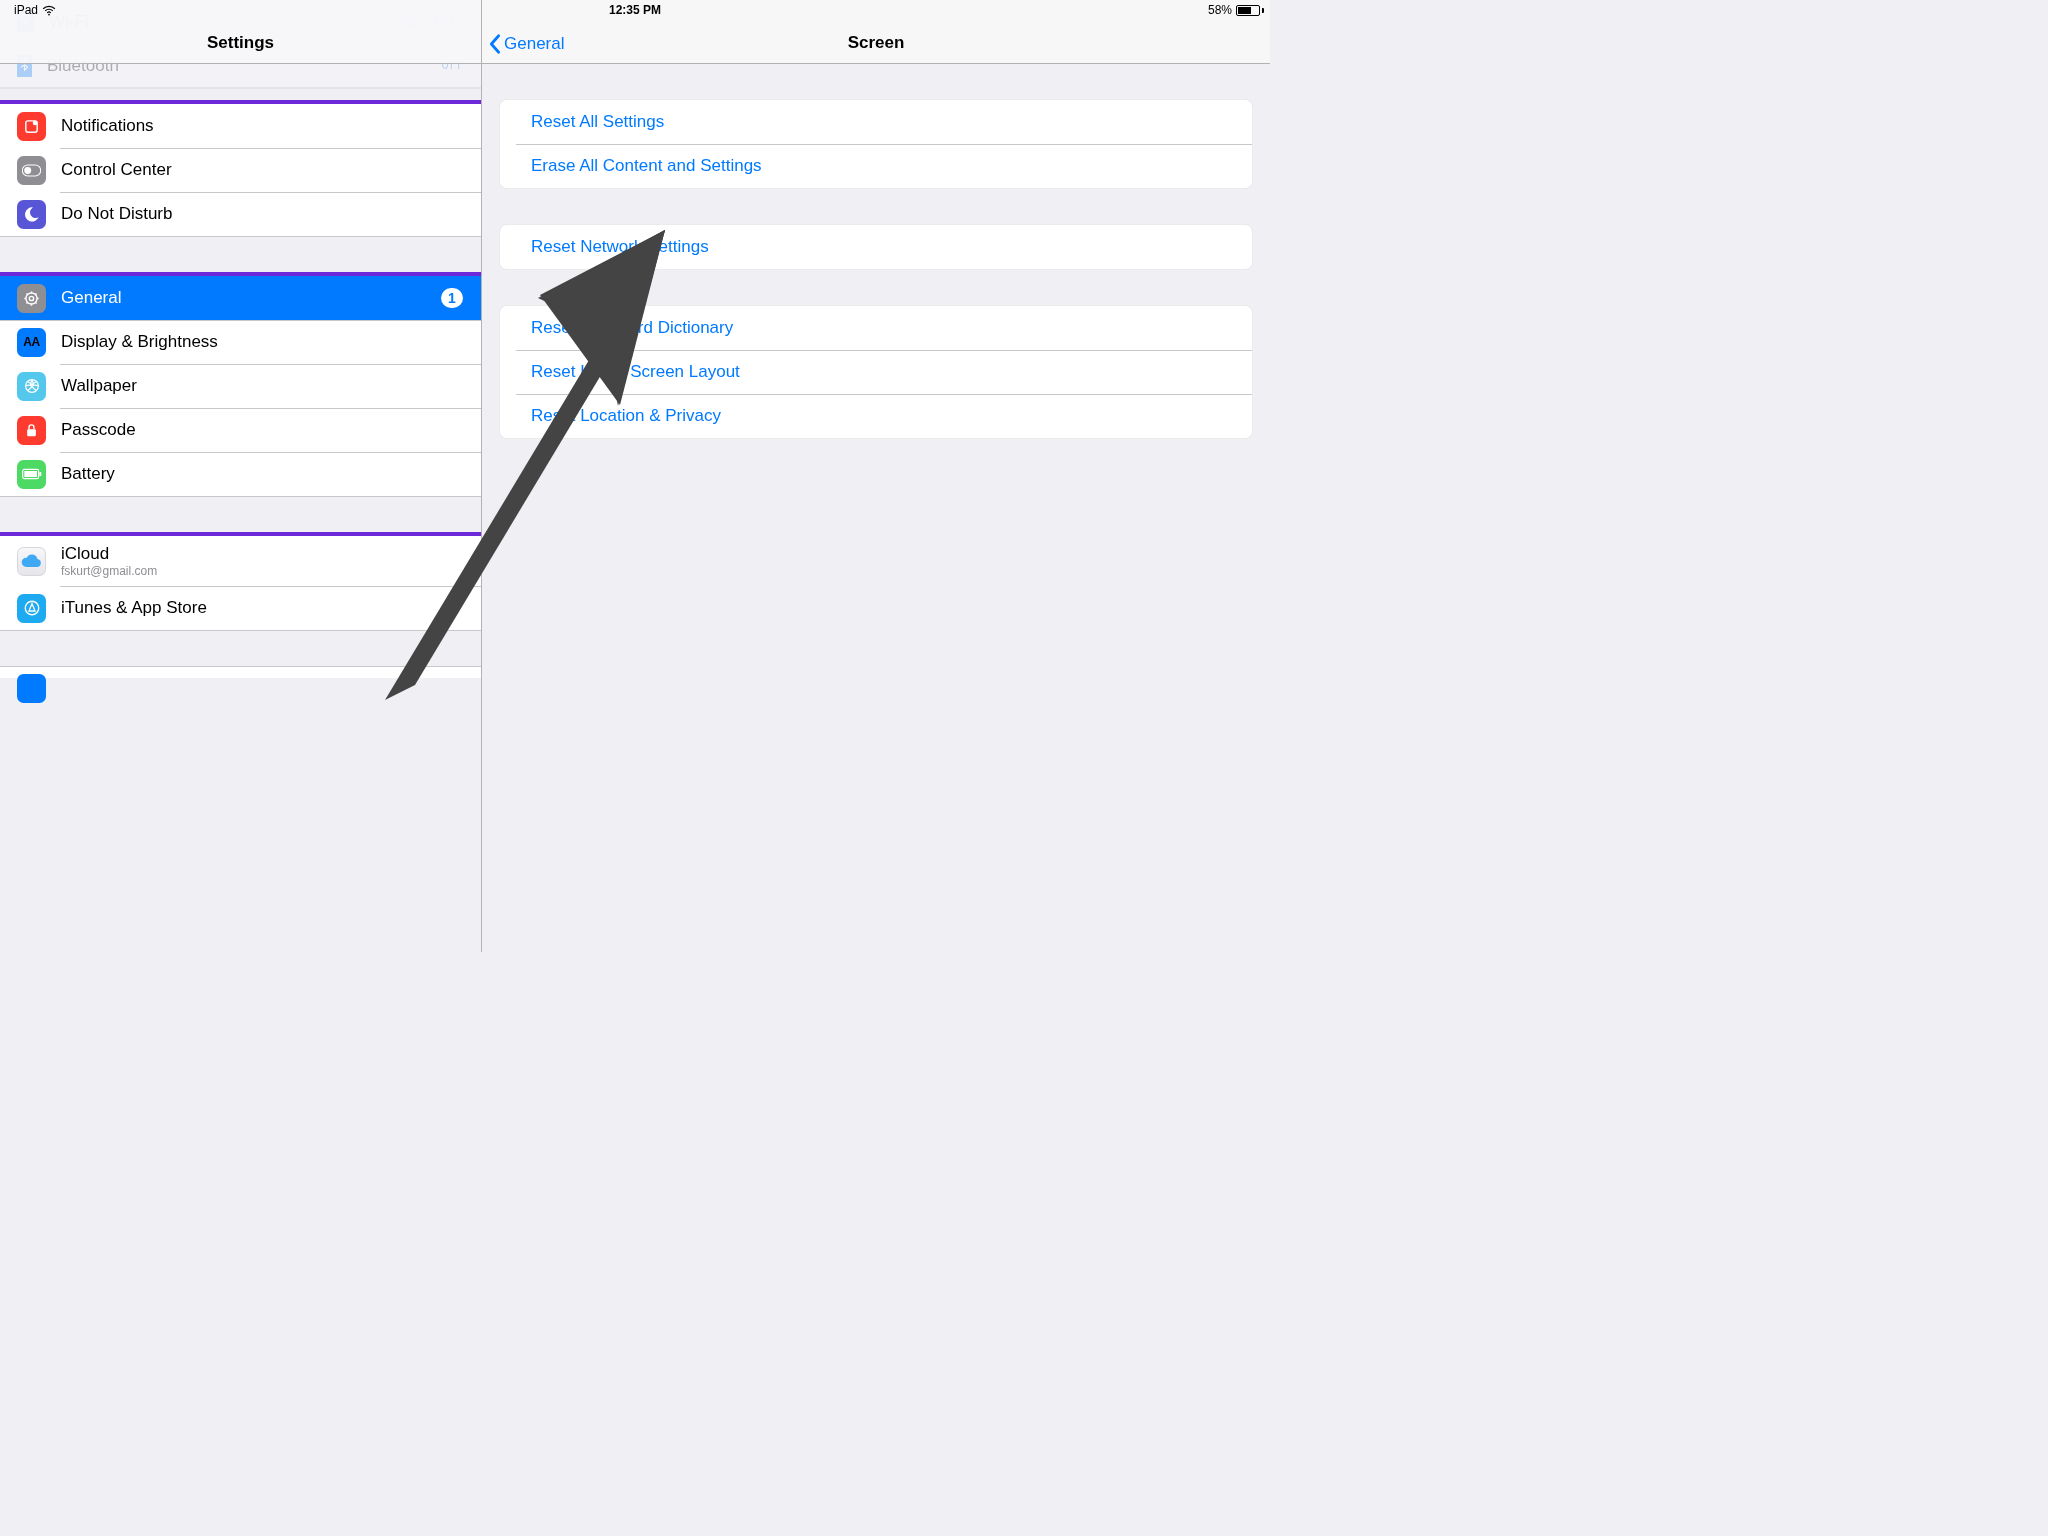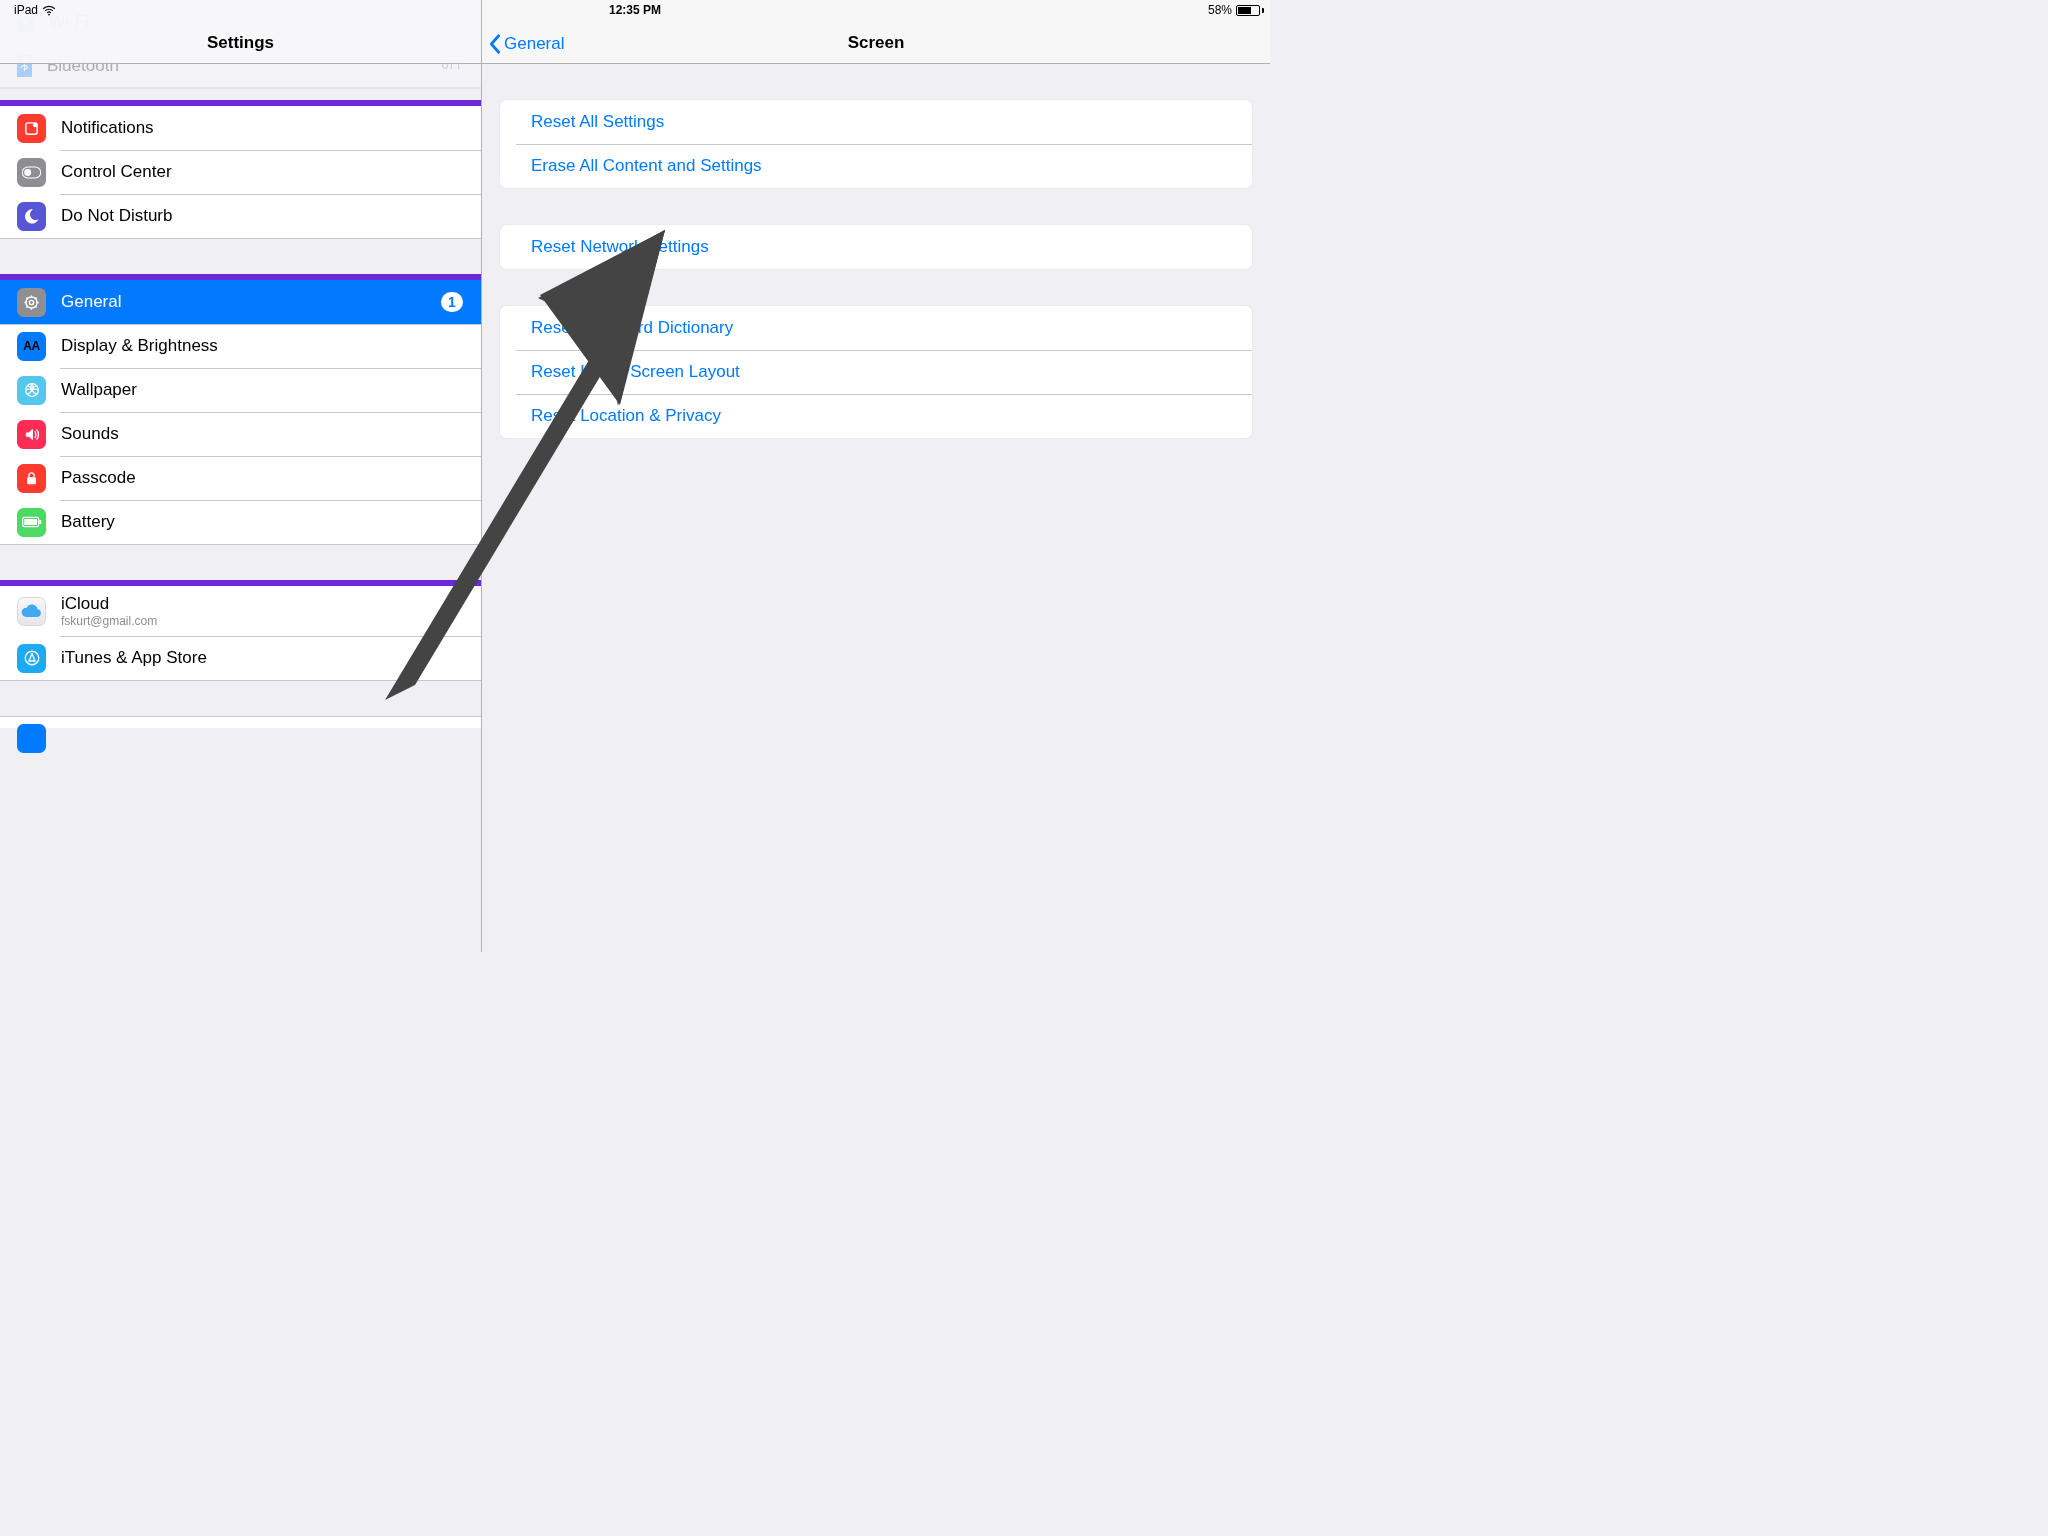--- a/index.html
+++ b/index.html
@@ -104,21 +104,21 @@
   .ghost-row .gvalue { margin-left: auto; color: #3b82f6; font-size: 12px; font-family: Liberation Mono, monospace; }
   .ghost-end { height: 0; border-bottom: 1px solid #c8c7cc; }
 
   
   .left-list {
     position: absolute; top: 64px; left: 0; right: 0; bottom: 0;
     overflow-y: hidden;
   }
   .group {
     margin-top: 35px;
-    border-top: 6px solid #6d28d9;
+    border-top: 4px solid #6d28d9;
     border-bottom: 1px solid #c8c7cc;
     background: #fff;
   }
   .group.first { margin-top: 36px; }
   .row {
     display: flex; align-items: center;
     min-height: 44px;
     padding: 6px 18px 6px 17px;
     position: relative;
   }
@@ -307,30 +307,20 @@
         </div>
         <div class="row">
           <span class="icon ic-wall">
             <svg width="18" height="18" viewBox="0 0 24 24" fill="none" stroke="#fff" stroke-width="1.6">
                 <circle cx="12" cy="12" r="8.5"></circle>
                 <circle cx="12" cy="12" r="1.6" fill="#fff" stroke="none"></circle>
                 <path d="M12 3.5c2 3 2 5 0 8.5M12 3.5c-2 3-2 5 0 8.5M3.5 12c3-2 5-2 8.5 0M20.5 12c-3-2-5-2-8.5 0M6 6c3 1 4 2 6 6M18 6c-3 1-4 2-6 6M6 18c3-1 4-2 6-6M18 18c-3-1-4-2-6-6"></path>
               </svg>
           </span>
           <span class="label">Wallpaper</span>
-        </div>
-        <div class="row">
-          <span class="icon ic-sound">
-            <svg width="17" height="17" viewBox="0 0 24 24" fill="#fff">
-                <path d="M4 9v6h4l6 5V4L8 9H4z"></path>
-                <path d="M17 8c1.5 1.2 1.5 6.8 0 8" fill="none" stroke="#fff" stroke-width="1.8" stroke-linecap="round"></path>
-                <path d="M19.5 5.5c3 2.4 3 10.6 0 13" fill="none" stroke="#fff" stroke-width="1.8" stroke-linecap="round"></path>
-              </svg>
-          </span>
-          <span class="label">Sounds</span>
         </div>
         <div class="row">
           <span class="icon ic-pass">
             <svg width="15" height="17" viewBox="0 0 24 24" fill="#fff">
                 <rect x="5" y="10" width="14" height="11" rx="2"></rect>
                 <path d="M8 10V7a4 4 0 0 1 8 0v3" fill="none" stroke="#fff" stroke-width="2.2"></path>
               </svg>
           </span>
           <span class="label">Passcode</span>
         </div>

